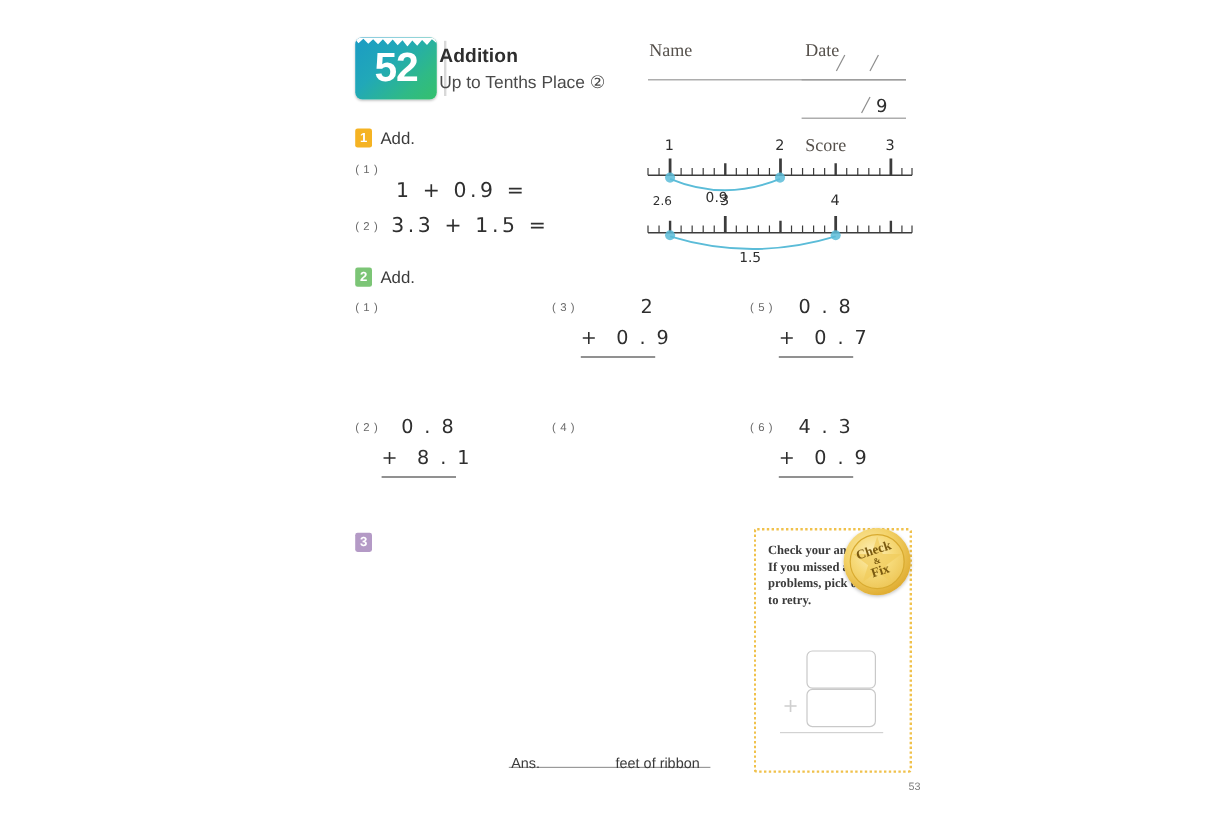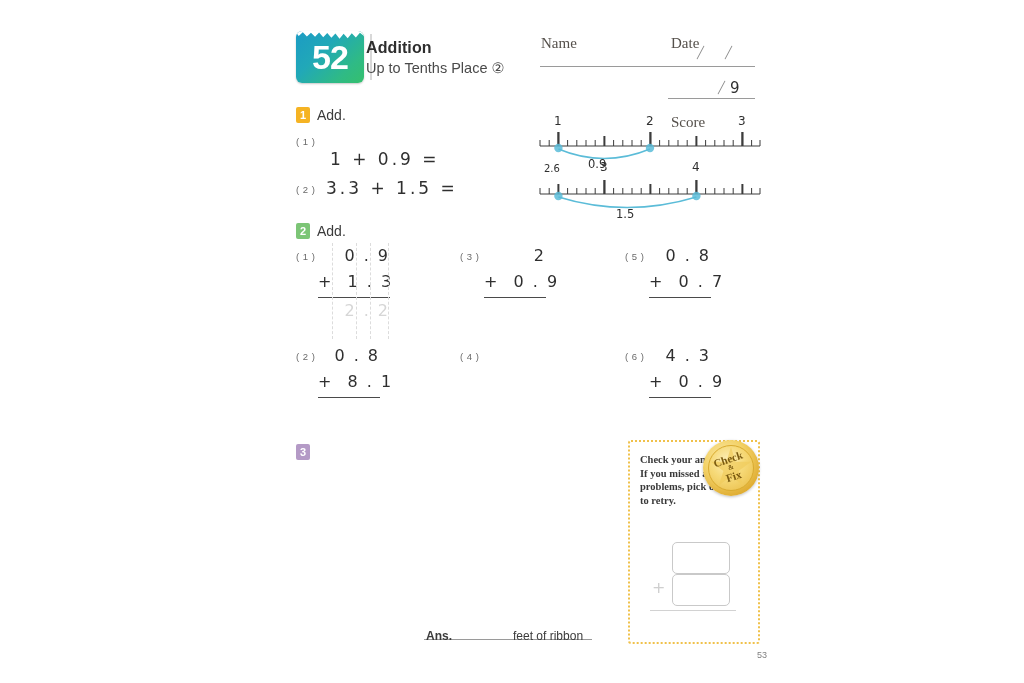--- a/index.html
+++ b/index.html
@@ -229,30 +229,20 @@
     <div style="position:absolute;left:156px;top:-6px;font-size:12px;color:#2f2f2f;font-family:'DejaVu Sans',sans-serif;">4</div>
     <div style="position:absolute;left:80px;top:41px;font-size:11.5px;color:#2f2f2f;font-family:'DejaVu Sans',sans-serif;">1.5</div>
   </div>
 
   <div class="sec" style="left:296px;top:223px;">
     <div class="sec-num n2">2</div>
     <div class="sec-label">Add.</div>
   </div>
 
   <div class="pidx" style="left:296px;top:251px;">( 1 )</div>
-  <div class="col" style="left:318px;top:243px;width:72px;">
-    <div class="guide" style="left:14px;height:96px;"></div>
-    <div class="guide" style="left:38px;height:96px;"></div>
-    <div class="guide" style="left:52px;height:96px;"></div>
-    <div class="guide" style="left:70px;height:96px;"></div>
-    <div class="row">0 . 9</div>
-    <div class="row">+  1 . 3</div>
-    <div class="bar"></div>
-    <div class="row ans-ghost">2 . 2</div>
-  </div>
 
   <div class="pidx" style="left:296px;top:351px;">( 2 )</div>
   <div class="col" style="left:318px;top:343px;width:62px;">
     <div class="row">0 . 8</div>
     <div class="row">+  8 . 1</div>
     <div class="bar"></div>
     <div class="row"></div>
   </div>
 
   <div class="pidx" style="left:460px;top:251px;">( 3 )</div>
@@ -281,21 +271,21 @@
     <div class="row"></div>
   </div>
 
   <div style="position:absolute;left:296px;top:444px;">
     <div class="sec-num n3">3</div>
   </div>
 
   <div class="ans-wrap" style="left:424px;top:618px;width:168px;height:22px;">
     <div class="al" style="width:168px;"></div>
   </div>
-  <div class="ans-lbl" style="left:426px;top:629px;font-weight:bold;">Ans.</div>
+  <div class="ans-lbl" style="left:426px;top:629px;">Ans.</div>
   <div class="ans-lbl" style="left:513px;top:629px;">feet of ribbon</div>
 
   <div class="cf-box"></div>
   <div class="cf-text">Check your answers. If you missed any problems, pick one to retry.</div>
 
   <div class="seal">
     <div class="inner">
       <div class="star"></div>
       <div class="txt">
         <div class="t1">Check</div>

